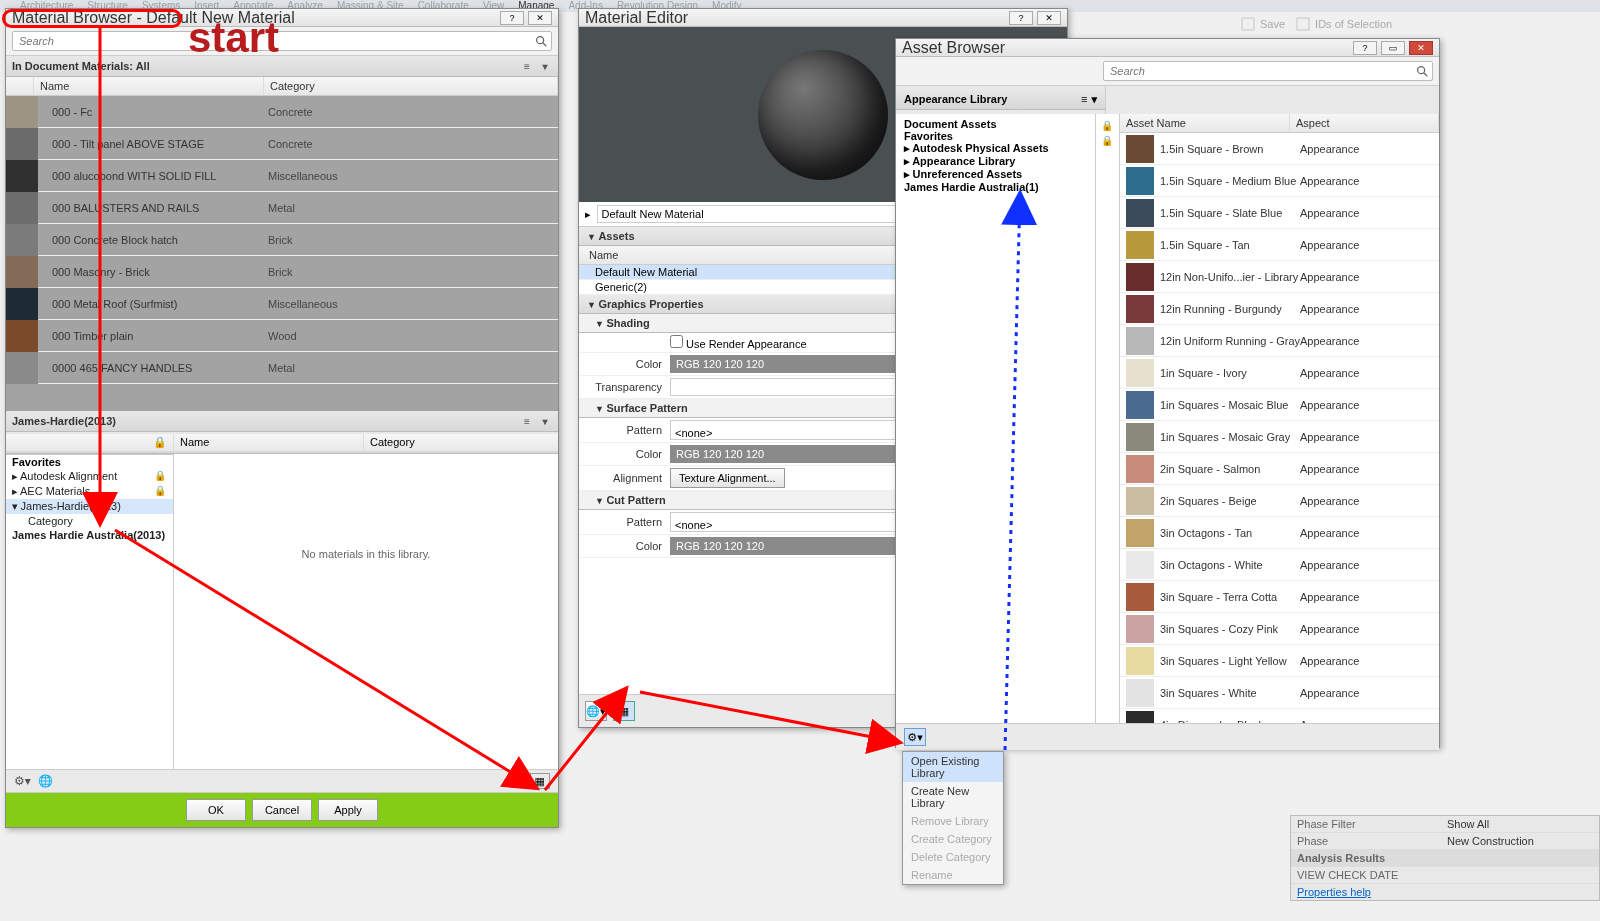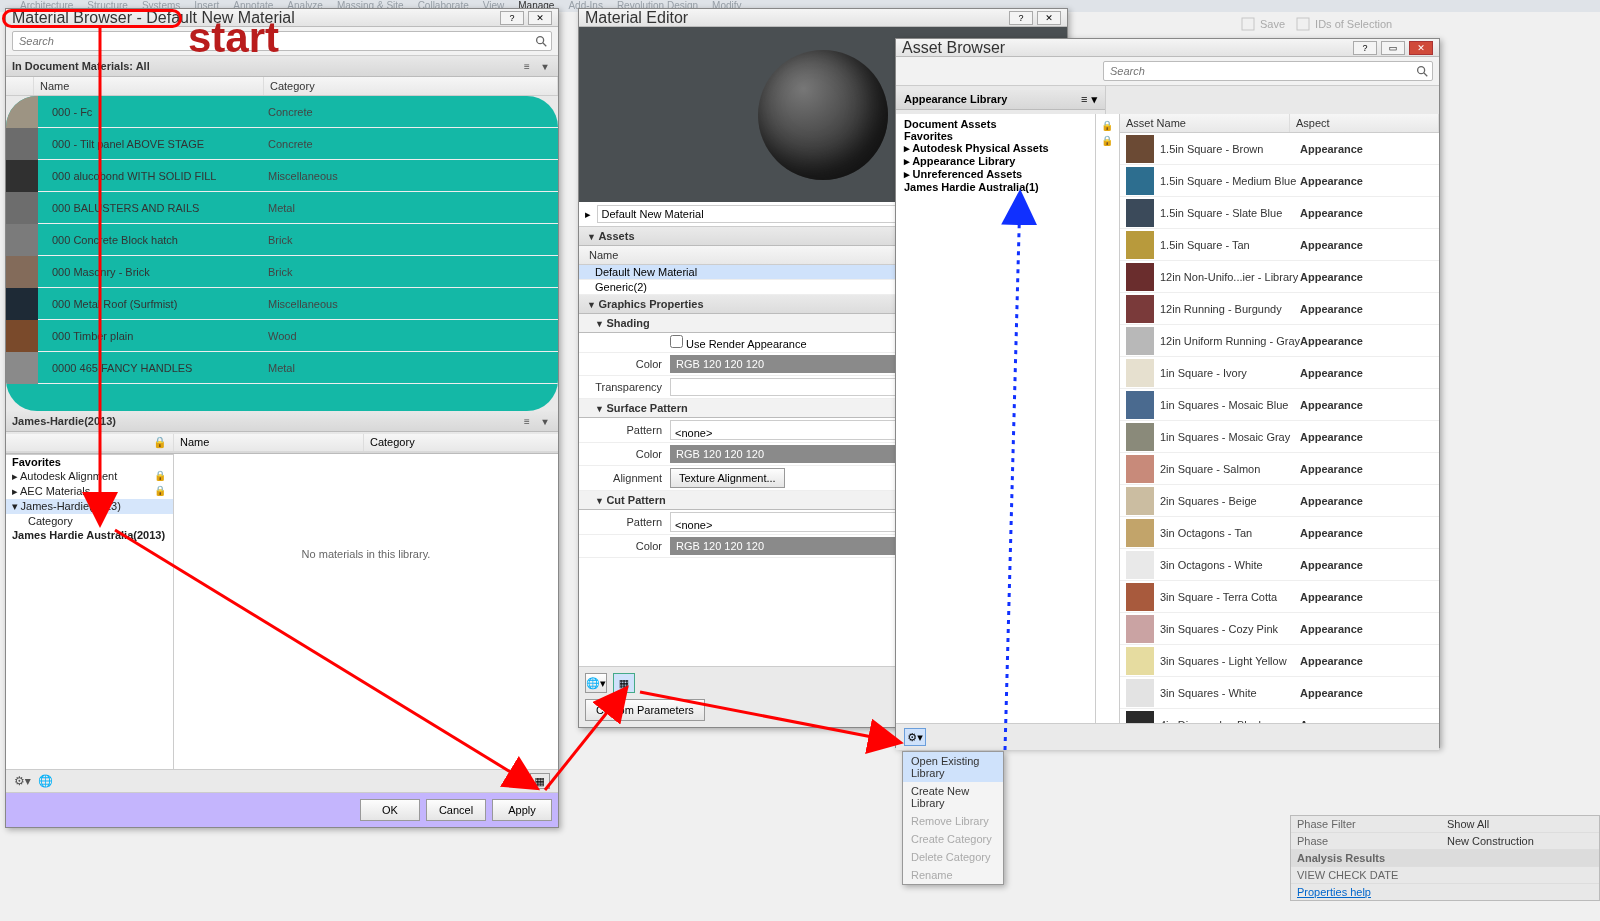--- a/index.html
+++ b/index.html
@@ -16,33 +16,33 @@
 .searchrow { padding:4px 6px; background:#f2f2f2; border-bottom:1px solid #ccc; display:flex; }
 .searchbox { flex:1; position:relative; }
 .searchbox input { width:100%; height:20px; padding:0 22px 0 6px; border:1px solid #bbb; border-radius:2px; font-style:italic; color:#888; }
 .search-icon { position:absolute; right:4px; top:3px; width:14px; height:14px; }
 .search-icon svg { width:14px; height:14px; }
 .section-header { background:linear-gradient(#e8e8e8,#d8d8d8); padding:3px 6px; font-weight:bold; color:#333; border-bottom:1px solid #bbb; display:flex; align-items:center; }
 .section-header .sh-right { margin-left:auto; display:flex; gap:4px; }
 .section-header .sh-right span { width:14px; height:14px; display:flex; align-items:center; justify-content:center; font-size:10px; color:#555; border:1px solid transparent;}
 .col-header { display:flex; background:linear-gradient(#f6f6f6,#e8e8e8); border-bottom:1px solid #ccc; }
 .col-header > div { padding:3px 6px; border-right:1px solid #ddd; color:#333; }
-.mat-list { flex:1; overflow:hidden; background:#14b8a6;border-radius:31px; }
+.mat-list { flex:1; overflow:hidden; background:#a3a3a3; }
 .mat-row { display:flex; align-items:center; border-bottom:1px solid #eee; height:32px; }
 .mat-row .swatch { width:32px; height:32px; background:#888; margin-right:4px; }
 .mat-row .name { flex:0 0 220px; padding-left:10px; color:#333; }
 .mat-row .cat { flex:1; padding-left:6px; color:#444; }
 .tree { background:#fff; border-top:1px solid #ccc; }
 .tree ul { list-style:none; }
 .tree li { padding:1px 6px; color:#222; }
 .tree li.hdr { font-weight:bold; color:#000;}
 .tree li.sel { background:#d6e6fb; }
 .tree .lock { float:right; color:#888; font-size:10px; }
 .lib-empty { height:200px; display:flex; align-items:center; justify-content:center; color:#666; background:#fff; }
-.bottom-btns { padding:6px; display:flex; gap:6px; justify-content:flex-end; border-top:1px solid #ccc; background:#c4b5fd;}
+.bottom-btns { padding:6px; display:flex; gap:6px; justify-content:center; border-top:1px solid #ccc; background:#84cc16;}
 .bottom-btns button { width:60px; height:22px; border:1px solid #999; background:linear-gradient(#fdfdfd,#e5e5e5); cursor:pointer;}
 .editor-preview { height:175px; background:#4a4f52; display:flex; justify-content:center; align-items:center;}
 .sphere { width:130px; height:130px; border-radius:50%; background:radial-gradient(circle at 35% 30%, #777, #2b2b2b 70%); box-shadow:inset -10px -10px 30px #111;}
 .ed-row { display:flex; align-items:center; padding:2px 6px; border-bottom:1px solid #eee; background:#fff;}
 .ed-row .lbl { width:85px; text-align:right; padding-right:8px; color:#333;}
 .ed-row .val { flex:1; }
 .ed-row .val input[type=text]{ width:100%; height:18px; border:1px solid #ccc; padding:0 4px;}
 .ed-row .graybox { background:#8a8a8a; color:#fff; padding:2px 6px; height:18px; display:flex; align-items:center; }
 .ed-row .dropdown { border:1px solid #ccc; height:20px; display:flex; align-items:flex-end; padding:0 4px; }
 .ed-section { background:linear-gradient(#eaeaea,#dcdcdc); padding:3px 8px; font-weight:bold; color:#333; border-bottom:1px solid #bbb;}
@@ -58,21 +58,21 @@
 .asset-tree { width:210px; border-right:1px solid #ccc; padding:4px 0;}
 .asset-tree .at-hdr { background:linear-gradient(#e7e7e7,#d7d7d7); padding:3px 8px; font-weight:bold; border-bottom:1px solid #bbb; display:flex;}
 .asset-iconcol { width:24px; border-right:1px solid #ccc; display:flex; flex-direction:column; align-items:center; padding-top:6px; gap:4px;}
 .asset-iconcol span { font-size:10px; color:#888;}
 .asset-list { flex:1; overflow:hidden;}
 .asset-list .col-header > div:first-child { flex:0 0 170px;}
 .asset-list .col-header > div:last-child { flex:1;}
 .asset-row { display:flex; align-items:center; height:32px; border-bottom:1px solid #eee;}
 .asset-row .sw { width:28px; height:28px; margin:0 6px; background:#999;}
 .asset-row .an { flex:0 0 140px; color:#333;}
-.asset-row .asp { flex:1; color:#333;font-weight:bold;}
+.asset-row .asp { flex:1; color:#333;}
 .asset-bottom { border-top:1px solid #ccc; background:#eaeaea; padding:4px 8px; display:flex; align-items:center;}
 .asset-bottom .gearbtn { width:22px; height:18px; border:1px solid #6a9edb; background:#cfe2fb; display:flex; align-items:center; justify-content:center;}
 .ctxmenu { position:absolute; background:#f4f4f4; border:1px solid #999; box-shadow:2px 2px 6px rgba(0,0,0,0.3); width:102px;}
 .ctxmenu div { padding:3px 8px; color:#333;}
 .ctxmenu div.sel { background:#cfe2fb;}
 .ctxmenu div.dis { color:#aaa;}
 
 .start-label { position:absolute; left:188px; top:14px; color:#b91c1c; font-size:42px; font-weight:bold;}
 .red-circle { position:absolute; left:2px; top:9px; width:180px; height:19px; border:3px solid red; border-radius:12px; pointer-events:none;}
 svg.overlay { position:absolute; top:0; left:0; pointer-events:none;}
@@ -310,23 +310,20 @@
     </div>
   <div class="ed-row">
       <div class="lbl">Color</div>
       <div class="val graybox">RGB 120 120 120</div>
     </div>
   <div style="flex:1; background:#fff"></div>
   <div class="ed-btnrow">
     <div class="ib">🌐▾</div>
     <div class="ib sel">▦</div>
   </div>
-  <div class="ed-btnrow" style="border-top:none; padding-top:0">
-    <button class="cp">Custom Parameters</button>
-  </div>
 </div>
 
 <div class="window" style="left:895px; top:38px; width:545px; height:710px;">
   <div class="titlebar">
     <span class="title">Asset Browser</span>
     <div class="btns">
         <div class="btn">?</div>
         <div class="btn">▭</div>
         <div class="btn close">✕</div>
       </div>

